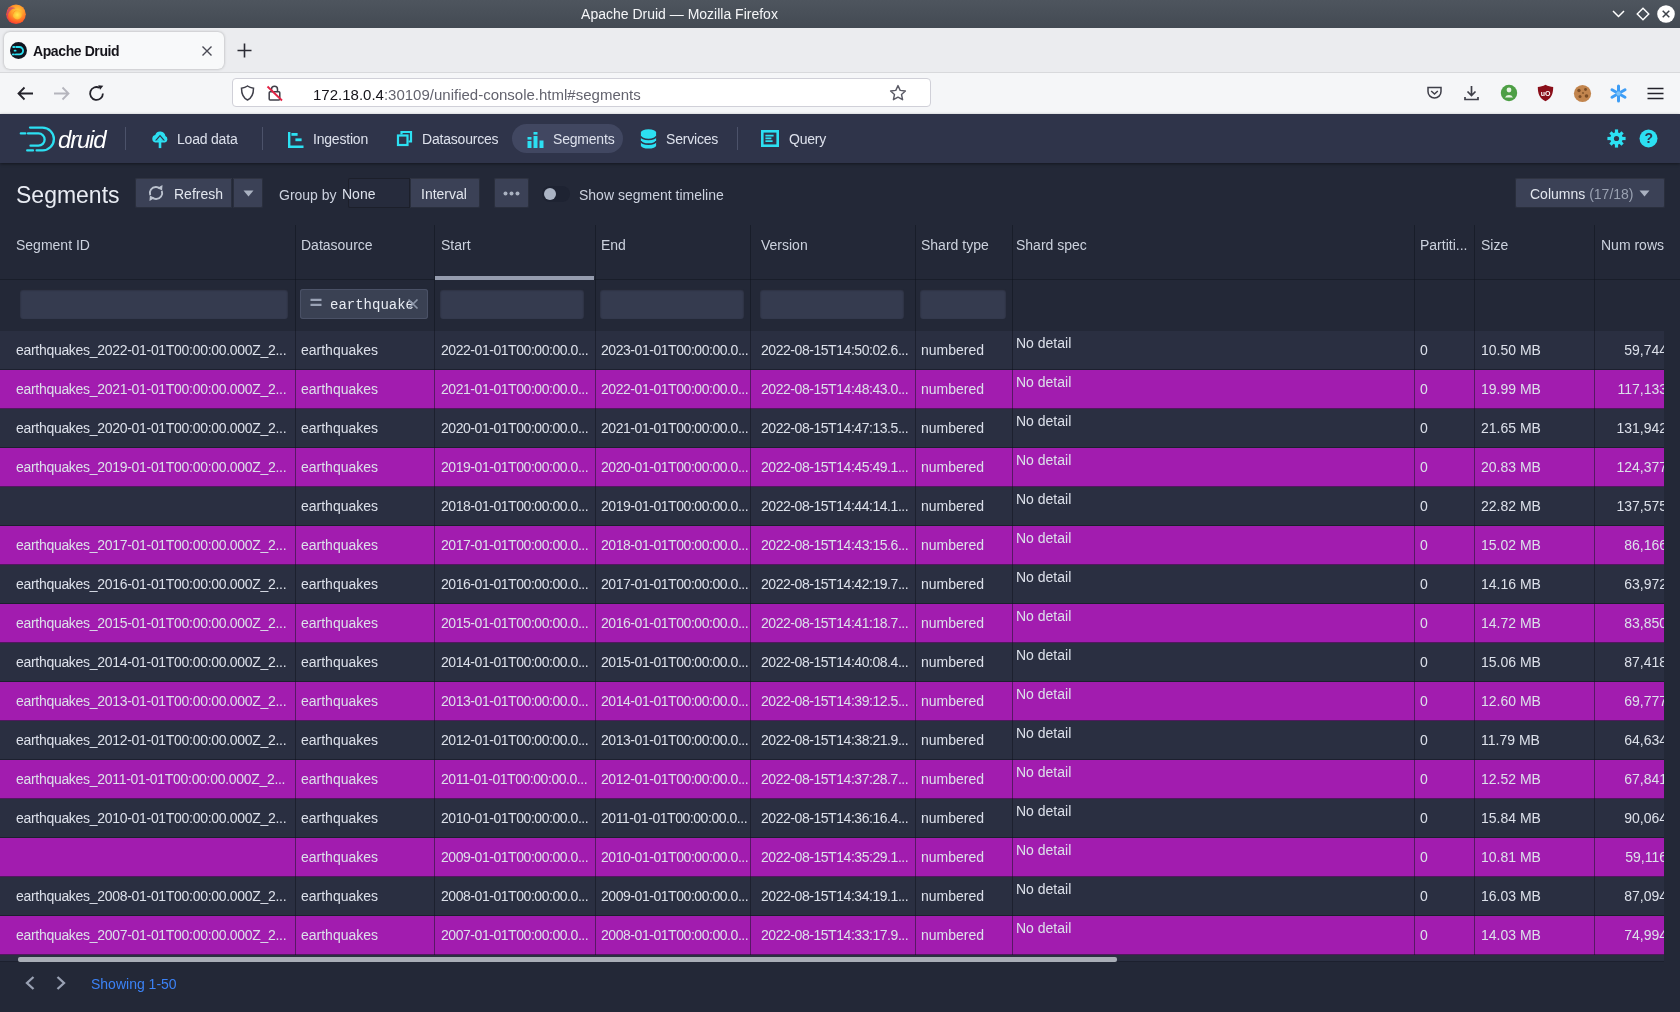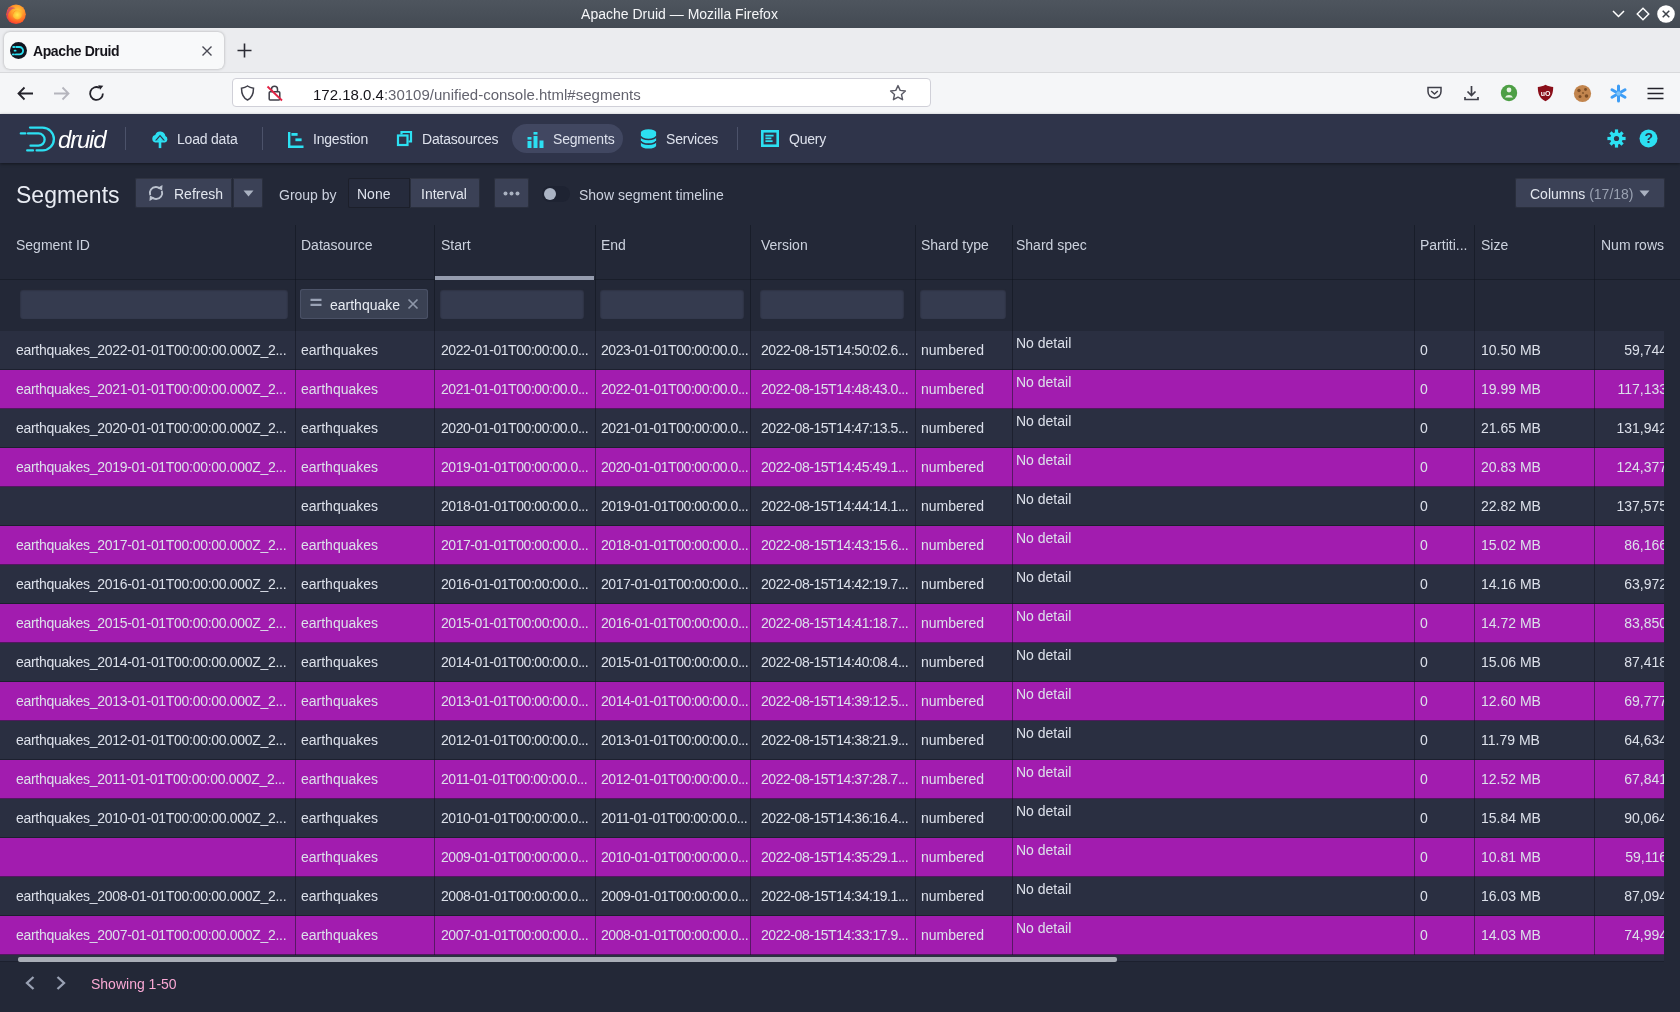--- a/index.html
+++ b/index.html
@@ -62,21 +62,21 @@
   .c3 { left:441px; }
   .c4 { left:601px; }
   .c5 { left:761px; }
   .c6 { left:921px; }
   .c7 { left:1016px; line-height:normal; padding-top:4px; height:34px; }
   .c8 { left:1420px; }
   .c9 { left:1481px; }
   .c10 { left:1596px; width:71px; text-align:right; }
   #hscroll { position:absolute; left:18px; top:957px; width:1099px; height:5px; background:#a9aeb7;
     border-radius:2px; }
-  #showing { position:absolute; left:91px; top:976px; font-size:14px; color:#f9a8d4; }
+  #showing { position:absolute; left:91px; top:976px; font-size:14px; color:#3b82f6; }
 </style>
 </head>
 <body>
 <div id="titlebar"></div>
 <svg class="abs" style="left:5px;top:3px" width="22" height="22" viewBox="0 0 22 22">
   <defs>
     <radialGradient id="fx1" cx="0.58" cy="0.35" r="0.75">
       <stop offset="0" stop-color="#ffd53d"></stop>
         <stop offset="0.4" stop-color="#ff9d2c"></stop>
       <stop offset="0.75" stop-color="#ff5c26"></stop>
@@ -266,21 +266,21 @@
   <path d="M15.5,1.1 L15.1,6.6 L10.3,4.0 Z" fill="#bcc3cf"></path>
   <path d="M2.5,16.9 L2.9,11.4 L7.7,14.0 Z" fill="#bcc3cf"></path>
 </svg>
 <div class="lbl" style="left:174px;top:186px;color:#e2e6ee">Refresh</div>
 <div class="btn" style="left:233px;width:30px;border-radius:0 2px 2px 0;"></div>
 <svg class="abs" style="left:243px;top:190px" width="11" height="7" viewBox="0 0 11 7">
   <path d="M0.5,0.5 H10.5 L5.5,6.5 Z" fill="#aab2c1"></path>
 </svg>
 <div class="lbl" style="left:279px">Group by</div>
 <div class="btn dark" style="left:348px;width:62px;border-radius:2px 0 0 2px;"></div>
-<div class="lbl" style="left:357px;top:186px;color:#dde2ec">None</div>
+<div class="lbl" style="left:342px;top:186px;color:#dde2ec">None</div>
 <div class="btn" style="left:410px;width:70px;border-radius:0 2px 2px 0;"></div>
 <div class="lbl" style="left:421px;top:186px;color:#e2e6ee">Interval</div>
 <div class="btn" style="left:494px;width:35px;"></div>
 <svg class="abs" style="left:503px;top:191px" width="17" height="5" viewBox="0 0 17 5">
   <circle cx="2.5" cy="2.5" r="2" fill="#aab2c1"></circle>
   <circle cx="8.5" cy="2.5" r="2" fill="#aab2c1"></circle>
   <circle cx="14.5" cy="2.5" r="2" fill="#aab2c1"></circle>
 </svg>
 <div id="swtrack"></div>
 <div id="swknob"></div>
@@ -306,21 +306,21 @@
 <div id="frow">
   <div class="finput" style="left:20px;width:268px;"></div>
   <div class="finput" style="left:300px;width:128px;background:#3a4153;box-shadow:inset 0 0 0 1px #4a5166;"></div>
   <div class="finput" style="left:440px;width:144px;"></div>
   <div class="finput" style="left:600px;width:144px;"></div>
   <div class="finput" style="left:760px;width:144px;"></div>
   <div class="finput" style="left:920px;width:86px;"></div>
   <svg class="abs" style="left:310px;top:18px" width="12" height="9" viewBox="0 0 12 9">
     <path d="M0.5,1.8 H11.5 M0.5,6.8 H11.5" stroke="#9aa3b6" stroke-width="2.2"></path>
   </svg>
-  <div style="position:absolute;left:330px;top:17px;font-size:14px;color:#e8ecf3;">earthquake</div>
+  <div style="position:absolute;left:330px;top:17px;font-size:14px;color:#e8ecf3;font-family:Liberation Mono, monospace;">earthquake</div>
   <svg class="abs" style="left:407px;top:18px" width="12" height="12" viewBox="0 0 12 12">
     <path d="M1.5,1.5 L10.5,10.5 M10.5,1.5 L1.5,10.5" stroke="#8d96a8" stroke-width="1.7"></path>
   </svg>
 </div>
 <div id="rows">
     <div class="row odd">
       <div class="cell c1 ds">earthquakes_2022-01-01T00:00:00.000Z_2...</div>
       <div class="cell c2">earthquakes</div>
       <div class="cell c3 ds">2022-01-01T00:00:00.0...</div>
       <div class="cell c4 ds">2023-01-01T00:00:00.0...</div>

